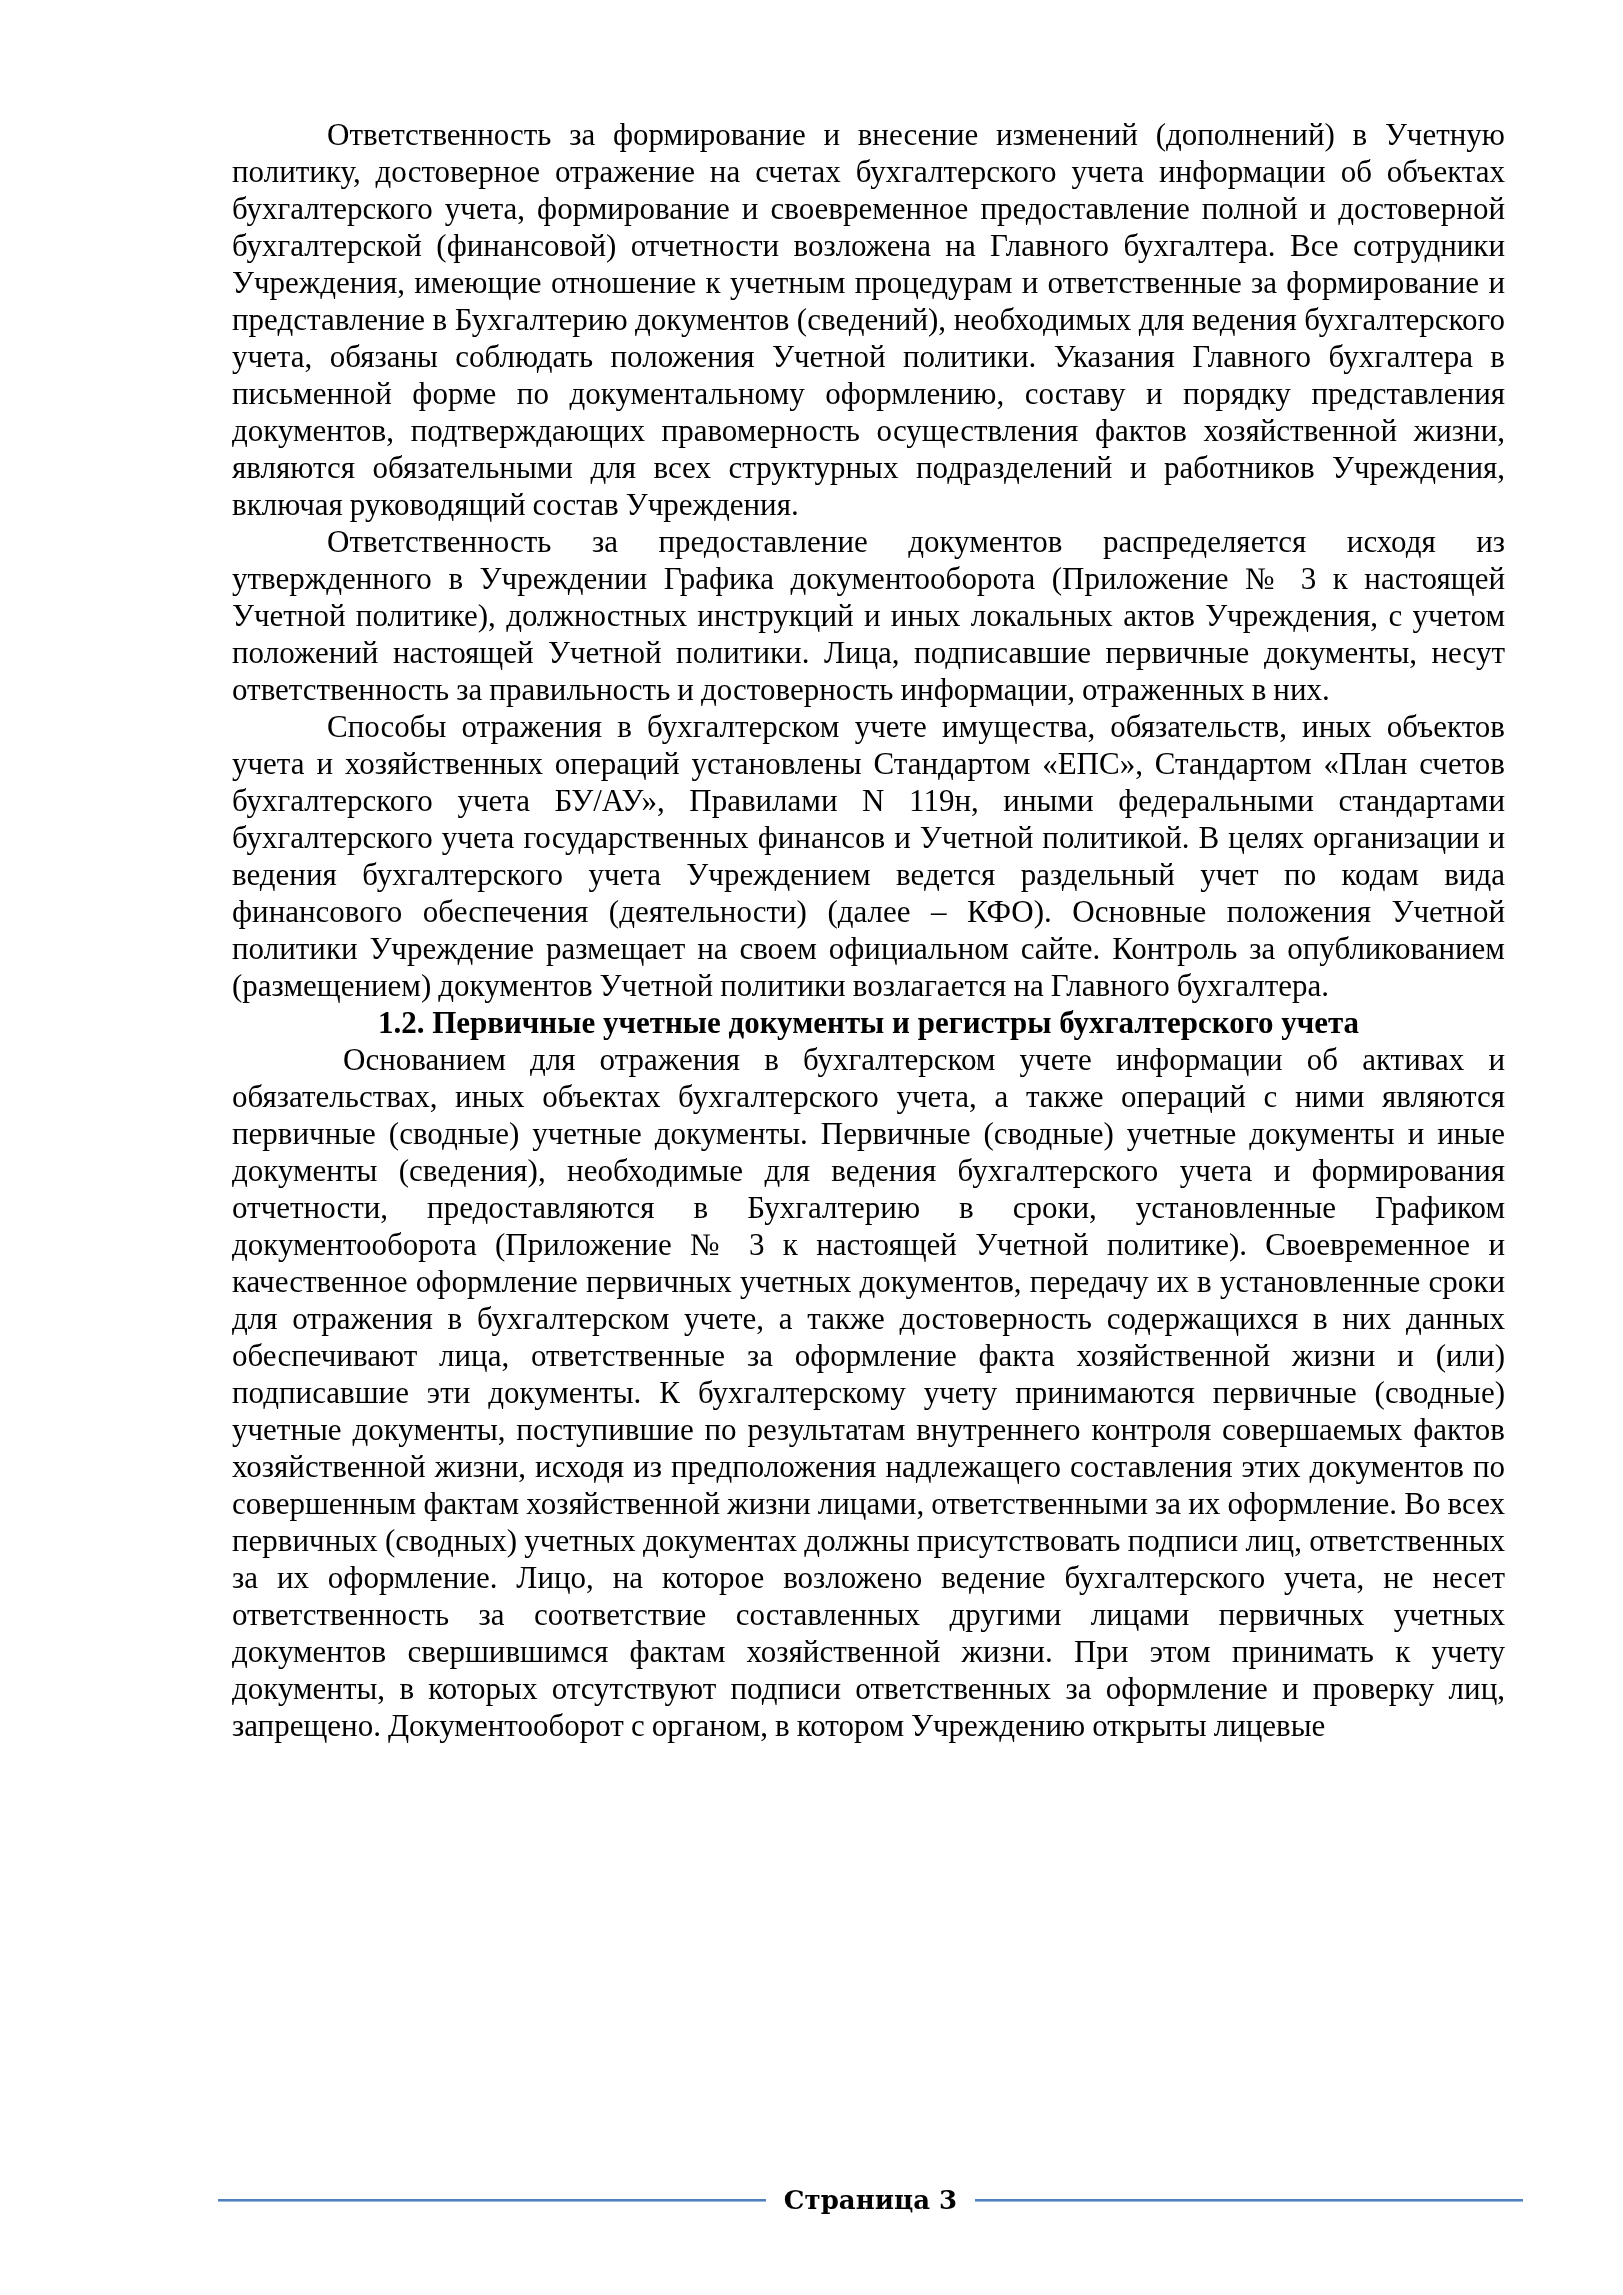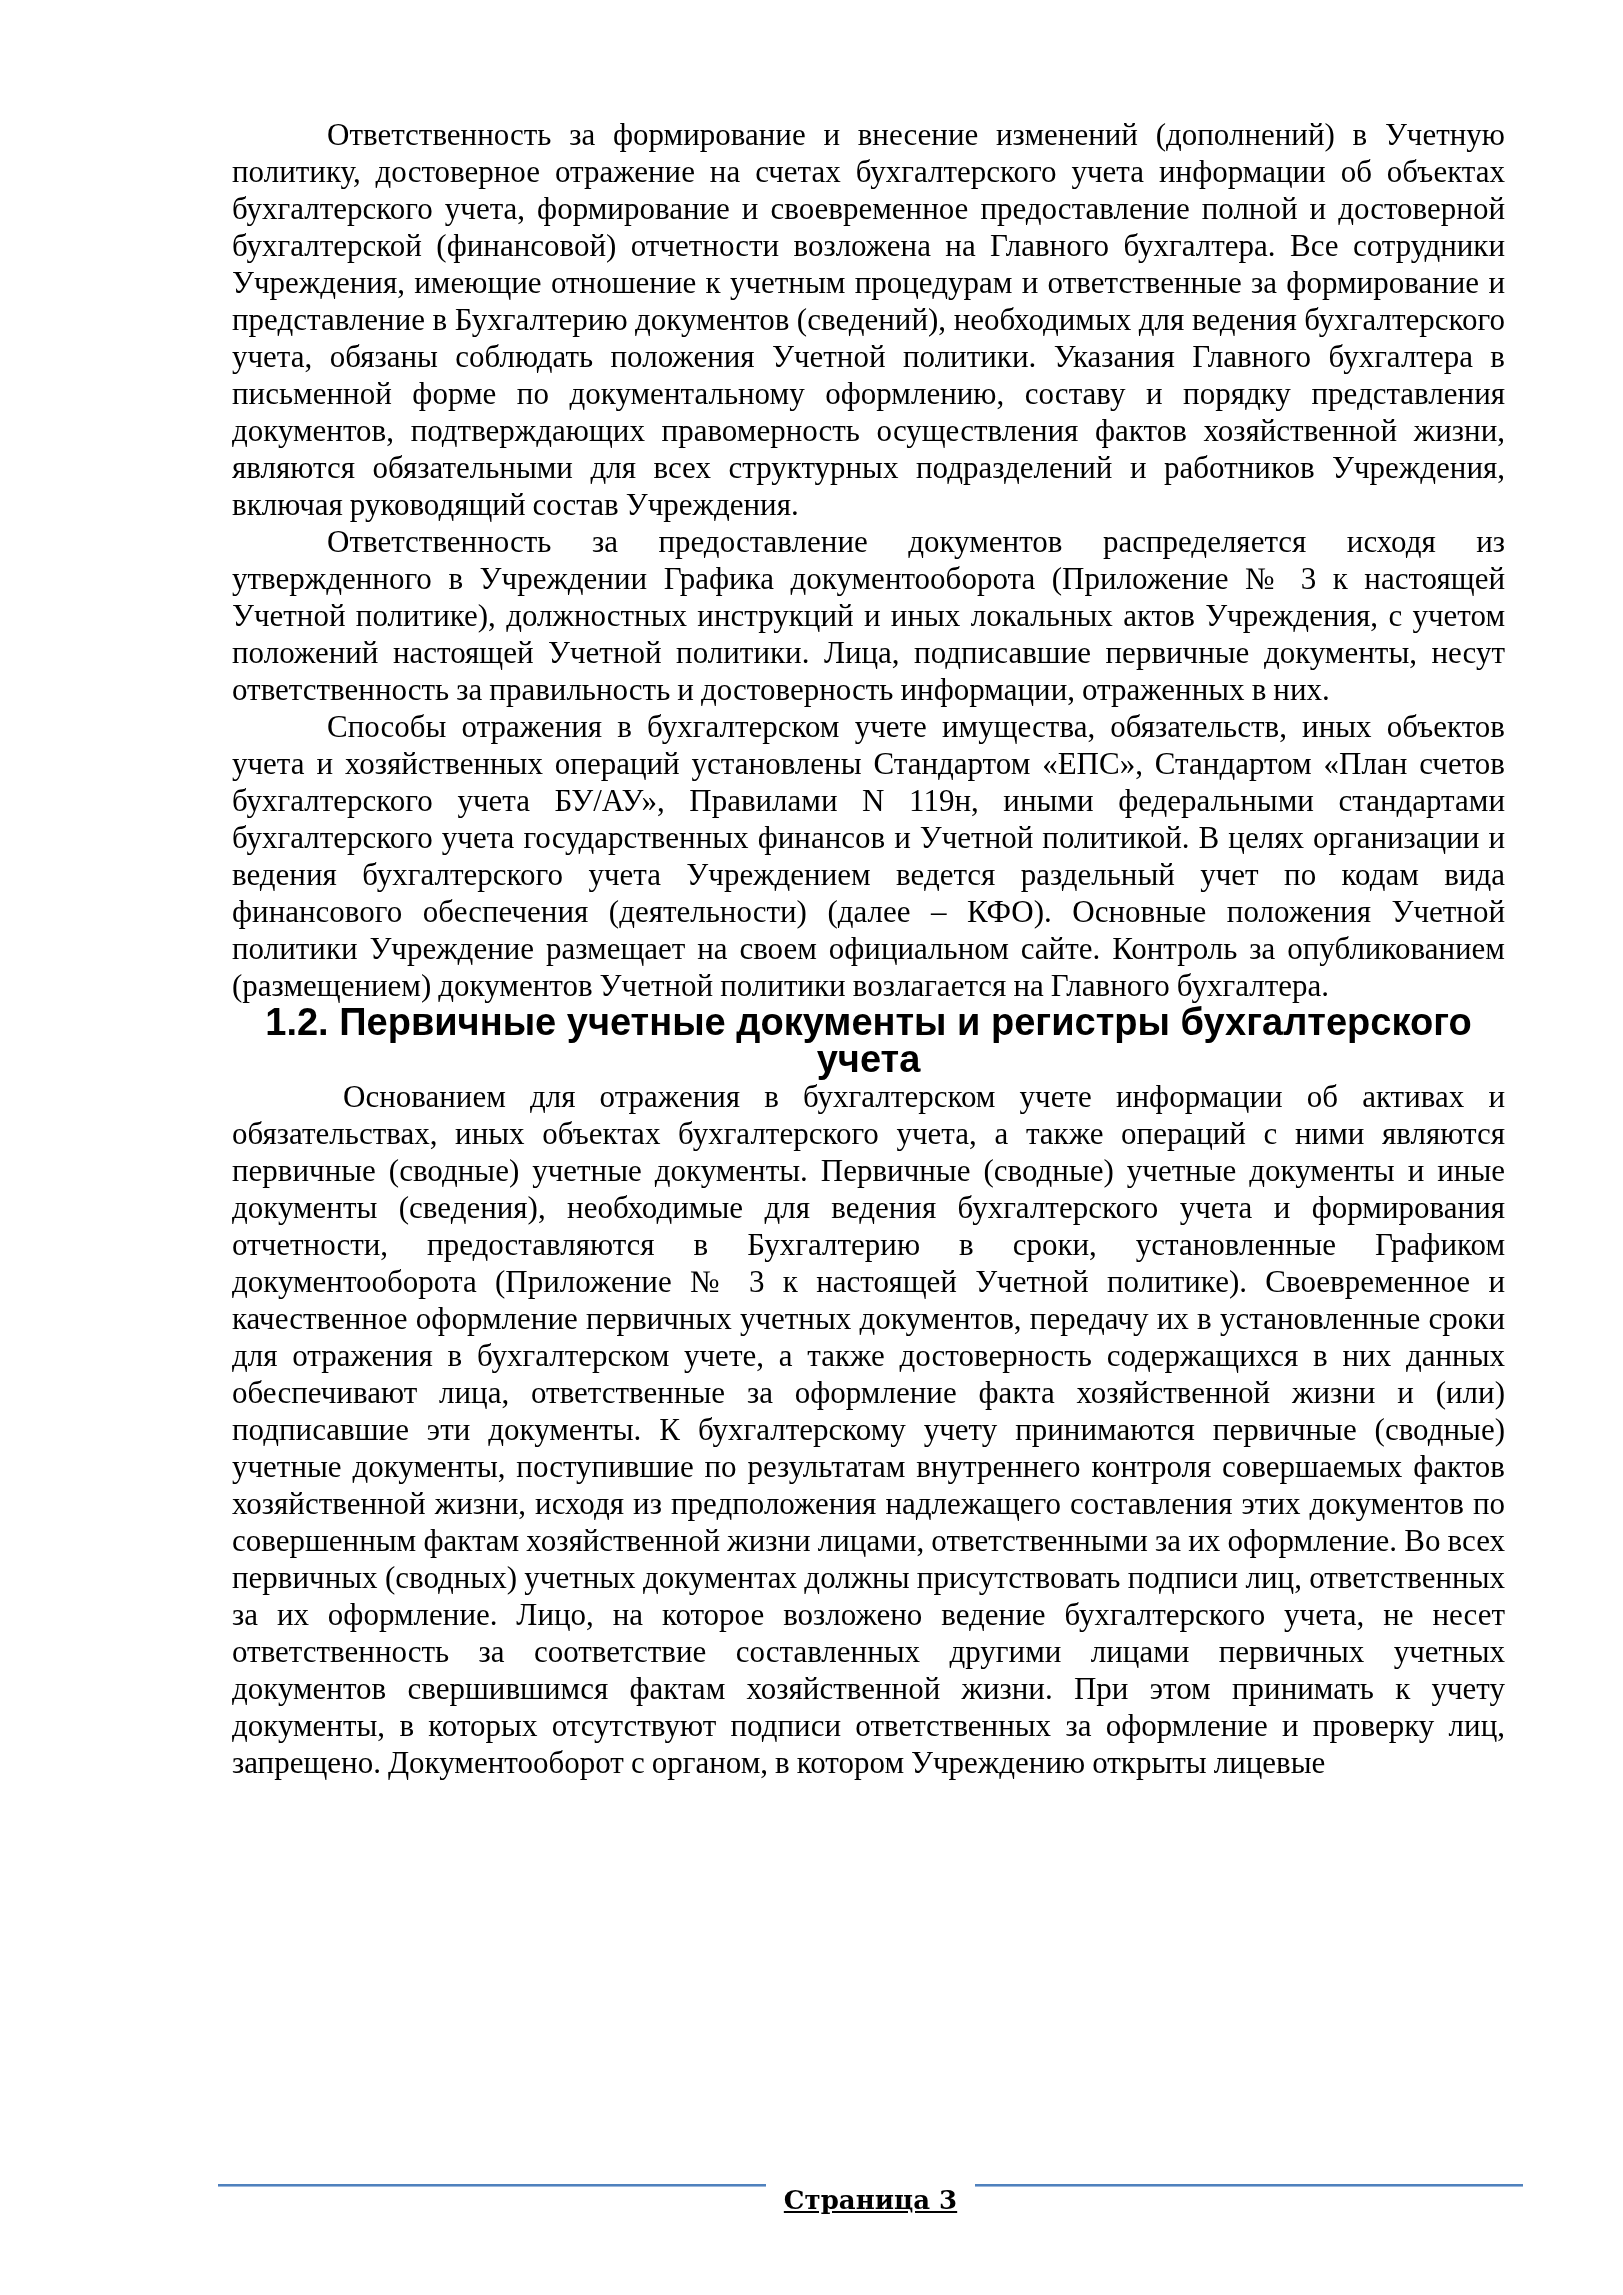--- a/index.html
+++ b/index.html
@@ -12,27 +12,27 @@
     font-family: "Liberation Serif", "DejaVu Serif", serif;
     font-size: 31px; line-height: 37px; color: #000;
   }
   .content p {
     margin: 0; text-align: justify; text-align-last: left;
     word-spacing: -0.7px;
   }
   .content p.indent { text-indent: 95px; }
   .content p.indent2 { text-indent: 111px; }
   .content h2 {
-    margin: 0; font-size: 38px; line-height: 37px; font-weight: bold;
-    text-align: center; font-family: Liberation Sans, sans-serif;
+    margin: 0; font-size: 31px; line-height: 37px; font-weight: bold;
+    text-align: center; font-family: Liberation Serif, serif;
     padding-left: 0;
   }
   .footer {
     position: absolute; left: 218px; top: 2184px; width: 1305px; height: 33px;
-    display: flex;  text-decoration: underline;
+    display: flex; align-items: center;
   }
   .footer .rule {
     flex: 1; height: 2px; background: #4f81bd; border-bottom: 0.7px solid #9bb7dc;
   }
   .footer .page-num {
     padding: 0 18.3px; font-family: "DejaVu Serif", "Liberation Serif", serif;
     font-weight: bold; font-size: 26px; line-height: 33px; color: #000;
   }
 </style>
 </head>

